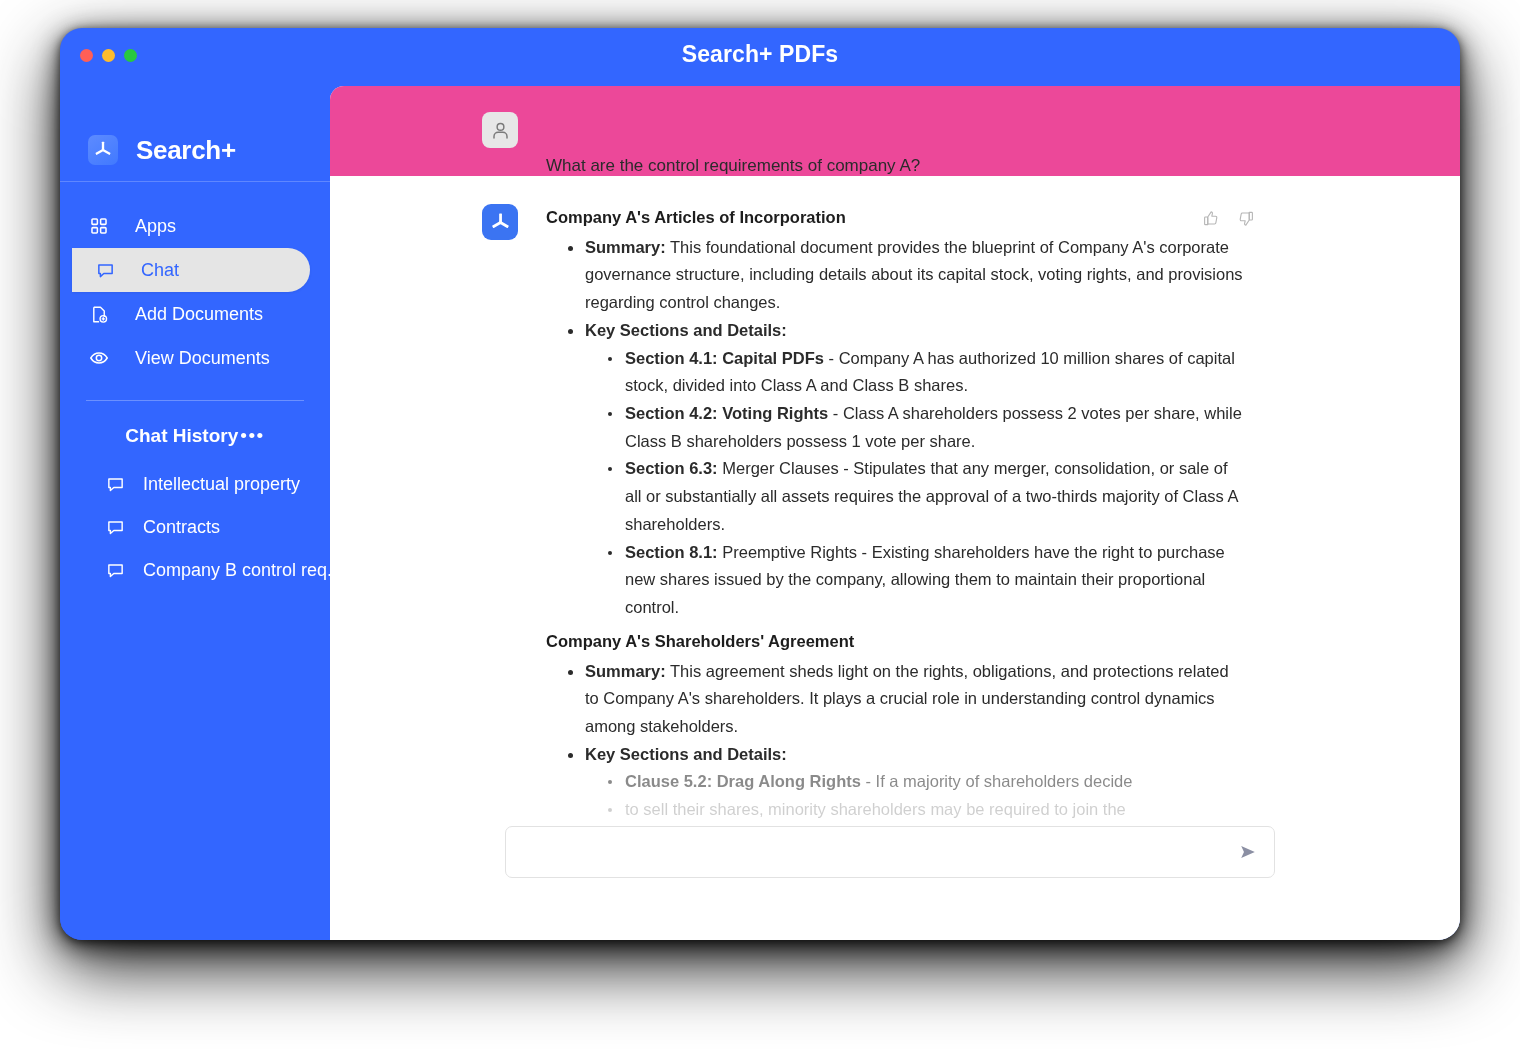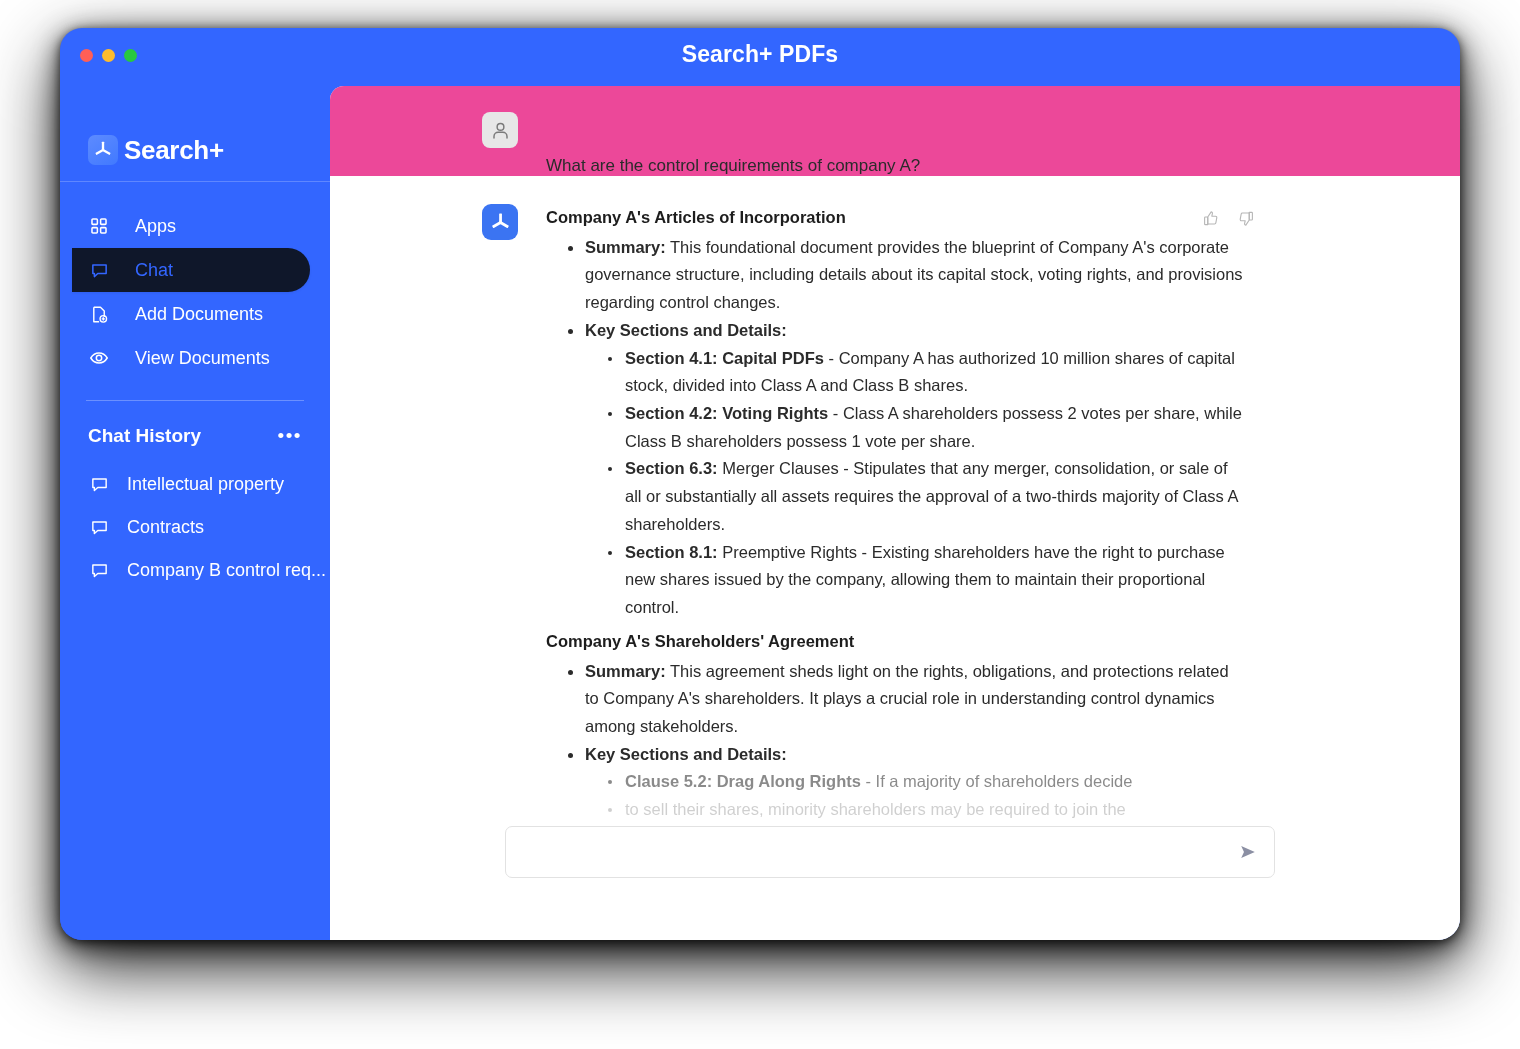--- a/index.html
+++ b/index.html
@@ -60,21 +60,21 @@
   
   .sidebar {
     width: 270px;
     background: #3366ff;
     flex: 0 0 270px;
     position: relative;
   }
   .brand {
     display: flex;
     align-items: center;
-    gap: 6px;
+    gap: 18px;
     padding: 33px 0 0 28px;
     height: 95px;
   }
   .brand-logo {
     width: 30px; height: 30px;
     border-radius: 7px;
     background: linear-gradient(145deg, #5d8bff 0%, #4179ff 100%);
     display: flex; align-items: center; justify-content: center;
   }
   .brand-name {
@@ -96,42 +96,42 @@
     height: 44px;
     margin: 0 0 0 0;
     padding-left: 28px;
     color: #ffffff;
     font-size: 18px;
     position: relative;
     cursor: pointer;
   }
   .nav-item + .nav-item { margin-top: 0px; }
   .nav-item.active {
-    background: #0f172a;
+    background: #e5e5e5;
     color: #3366ff;
     border-radius: 0 22px 22px 0;
     margin-left: 12px;
-    padding-left: 16px;
+    padding-left: 22px;
     width: 238px;
     box-shadow: 0 1px 3px rgba(0,0,0,0.07);
   }
   .nav-icon {
     width: 22px; height: 22px;
     display: flex; align-items: center; justify-content: center;
     flex: 0 0 22px;
   }
   .divider {
     height: 1px;
     background: rgba(255,255,255,0.28);
     margin: 20px 26px 0 26px;
   }
   .hist-head {
     display: flex;
     align-items: center;
-    justify-content: space-between;
+    justify-content: center;
     padding: 24px 26px 0 28px;
   }
   .hist-title {
     color: #ffffff;
     font-size: 19px;
     font-weight: 700;
   }
   .hist-dots {
     color: #ffffff;
     font-size: 19px;
@@ -139,21 +139,21 @@
     line-height: 10px;
     cursor: pointer;
     padding: 4px 2px;
   }
   .hist-list { padding-top: 16px; }
   .hist-item {
     display: flex;
     align-items: center;
     gap: 17px;
     height: 43px;
-    padding-left: 28px;
+    padding-left: 44px;
     color: #ffffff;
     font-size: 18px;
     cursor: pointer;
     white-space: nowrap;
   }
   
   .main {
     flex: 1;
     background: #ffffff;
     border-radius: 14px 0 0 0;

